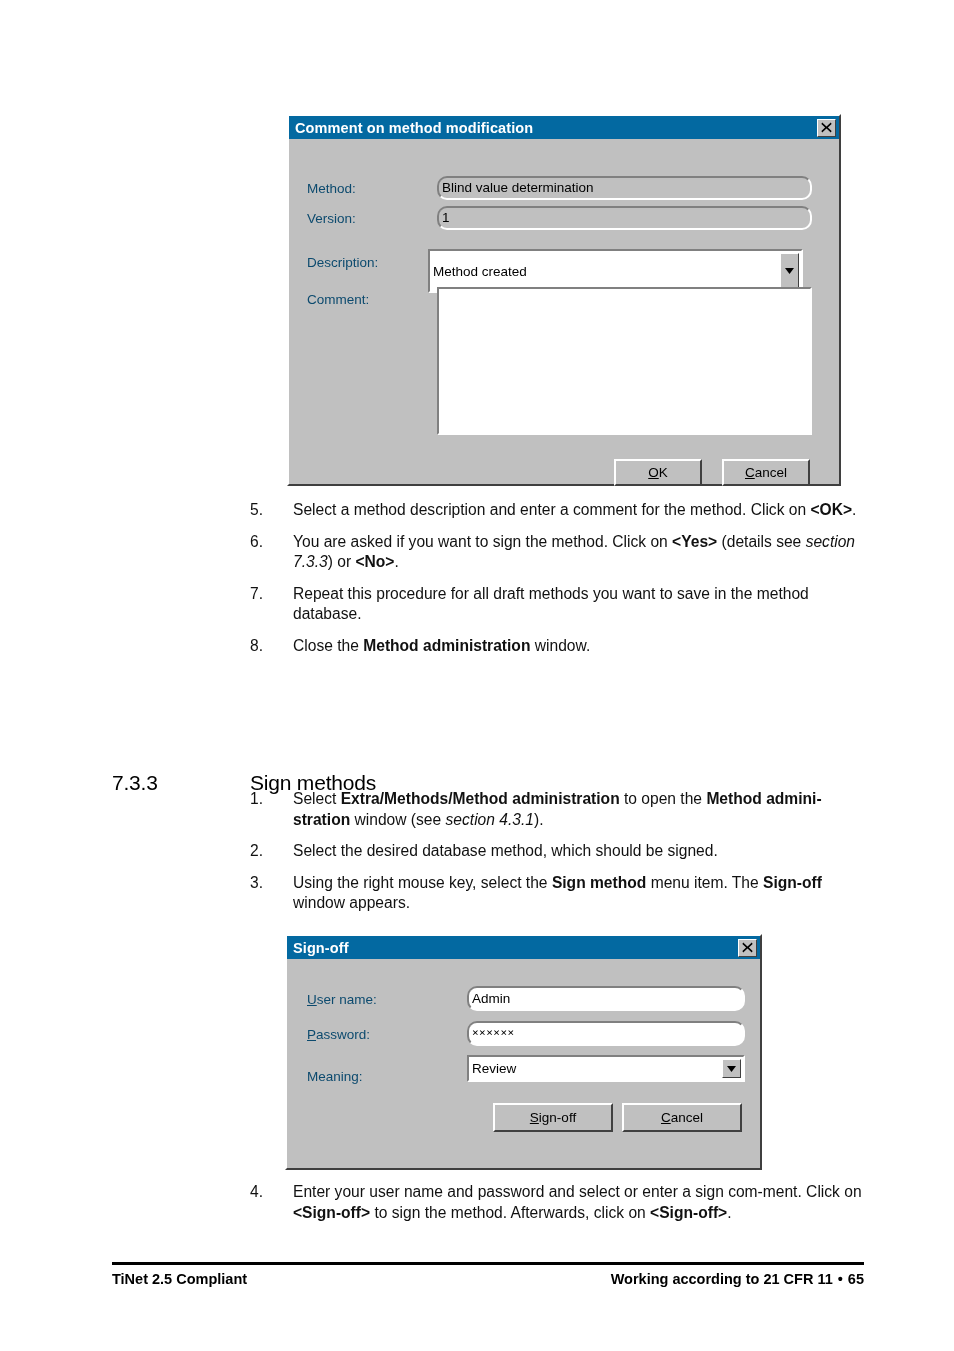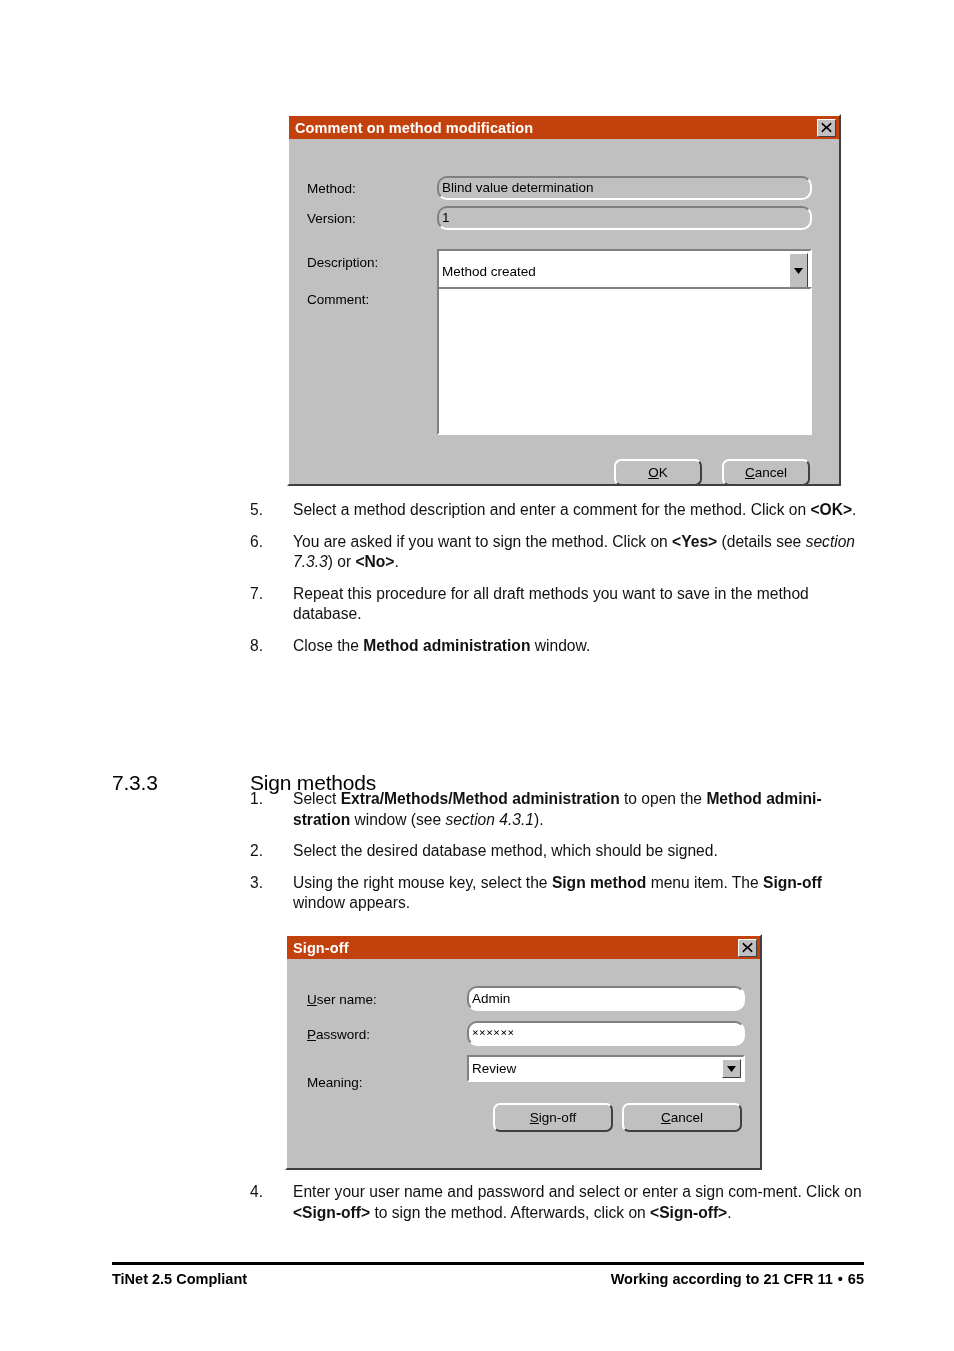--- a/index.html
+++ b/index.html
@@ -27,21 +27,21 @@
     background: #c0c0c0;
     border-top: 2px solid #ffffff;
     border-left: 2px solid #ffffff;
     border-right: 2px solid #3f3f3f;
     border-bottom: 2px solid #3f3f3f;
     box-sizing: border-box;
     font-family: "Liberation Sans", sans-serif;
   }
   .win-titlebar {
     height: 23px;
-    background: #c2410c;
+    background: #0369a1;
     display: flex;
     align-items: center;
     justify-content: space-between;
     padding: 0 3px 0 6px;
     box-sizing: border-box;
   }
   .win-title {
     color: #ffffff;
     font-size: 14.5px;
     font-weight: bold;
@@ -66,21 +66,21 @@
 
   .win-body {
     position: relative;
     width: 100%;
     height: calc(100% - 23px);
   }
 
   .field-label {
     position: absolute;
     font-size: 13.5px;
-    color: #000000;
+    color: #0c4a6e;
     white-space: nowrap;
   }
   .field-label u { text-decoration: underline; }
 
   
   .win-input {
     position: absolute;
     box-sizing: border-box;
     border-top: 2px solid #808080;
     border-left: 2px solid #808080;
@@ -161,21 +161,20 @@
     border-right: 2px solid #404040;
     border-bottom: 2px solid #404040;
     display: flex;
     align-items: center;
     justify-content: center;
     font-size: 13.5px;
     color: #000000;
     white-space: nowrap;
     cursor: default;
     font-family: "Liberation Sans", sans-serif;
-    border-radius: 7px;
   }
   .win-button u { text-decoration: underline; }
 
   
   .doc-heading {
     position: absolute;
     font-size: 21px;
     font-weight: normal;
     letter-spacing: -0.2px;
     white-space: nowrap;
@@ -237,21 +236,21 @@
       <div class="win-input disabled" style="left:148px; top:37px; width:375px; height:24px;">
         <span>Blind value determination</span>
       </div>
 
       <span class="field-label" style="left:18px; top:72px;">Version:</span>
       <div class="win-input disabled" style="left:148px; top:67px; width:375px; height:24px;">
         <span>1</span>
       </div>
 
       <span class="field-label" style="left:18px; top:116px;">Description:</span>
-      <div class="win-combo" style="left:148px; top:110px; width:375px; height:44px;justify-content:flex-end;">
+      <div class="win-combo" style="left:139px; top:110px; width:375px; height:44px;justify-content:flex-end;">
         <span class="combo-text">Method created</span>
         <span class="combo-arrow">
           <svg width="9" height="6" viewBox="0 0 9 6" aria-hidden="true">
             <path d="M0 0 L9 0 L4.5 6 Z" fill="#000"></path>
           </svg>
         </span>
       </div>
 
       <span class="field-label" style="left:18px; top:153px;">Comment:</span>
       <div class="win-textarea" style="left:148px; top:148px; width:375px; height:148px;"></div>
@@ -320,21 +319,21 @@
         <span>Admin</span>
       </div>
 
       <span class="field-label" style="left:20px; top:68px;">
         <u>P</u>assword:
       </span>
       <div class="win-input pwd" style="left:180px; top:62px; width:278px; height:25px;">
         <span>××××××</span>
       </div>
 
-      <span class="field-label" style="left:20px; top:116px;">Meaning:</span>
+      <span class="field-label" style="left:20px; top:110px;">Meaning:</span>
       <div class="win-combo" style="left:180px; top:96px; width:278px; height:27px;">
         <span class="combo-text">Review</span>
         <span class="combo-arrow">
           <svg width="9" height="6" viewBox="0 0 9 6" aria-hidden="true">
             <path d="M0 0 L9 0 L4.5 6 Z" fill="#000"></path>
           </svg>
         </span>
       </div>
 
       <div class="win-button" style="left:206px; top:144px; width:120px; height:29px;">

